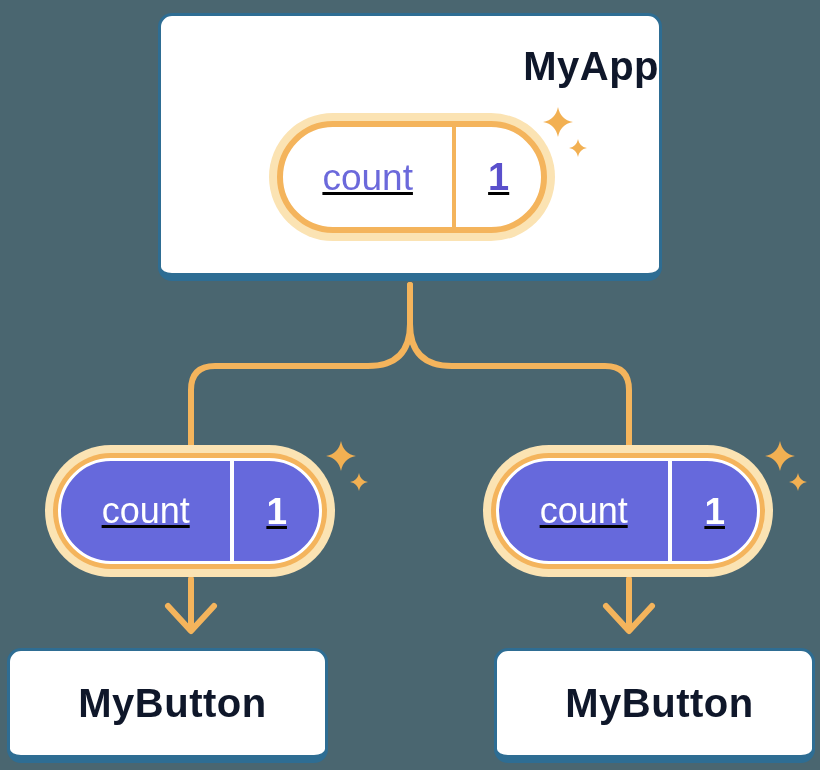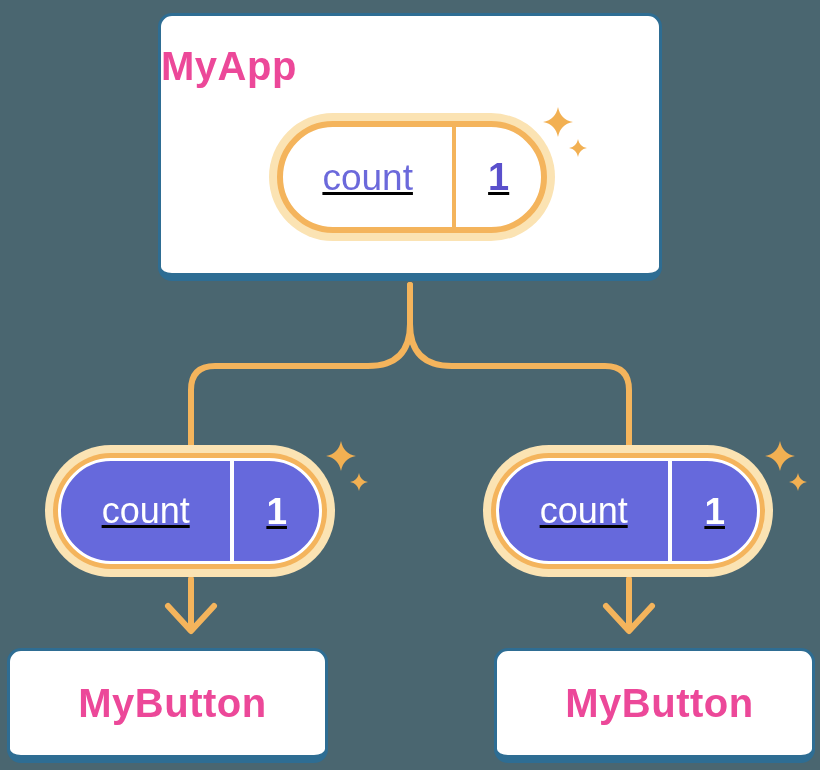--- a/index.html
+++ b/index.html
@@ -31,22 +31,22 @@
     border-radius: 14px;
     box-sizing: border-box;
     z-index: 2;
   }
   .card-root { left: 158px; top: 13px; width: 504px; height: 268px; }
   .card-child { width: 321px; height: 115px; display: flex; align-items: center; justify-content: center; padding-left: 10px; }
   .card-child-left  { left: 7px;   top: 648px; }
   .card-child-right { left: 494px; top: 648px; }
 
   .card-title {
-    text-align: left;
-    color: #ec4899;
+    text-align: right;
+    color: #0f172a;
     font-size: 40px;
     font-weight: bold;
     letter-spacing: 0.5px;
     line-height: 1;
   }
   .card-root .card-title { margin-top: 30px; }
 
   
   .pill {
     position: absolute;

